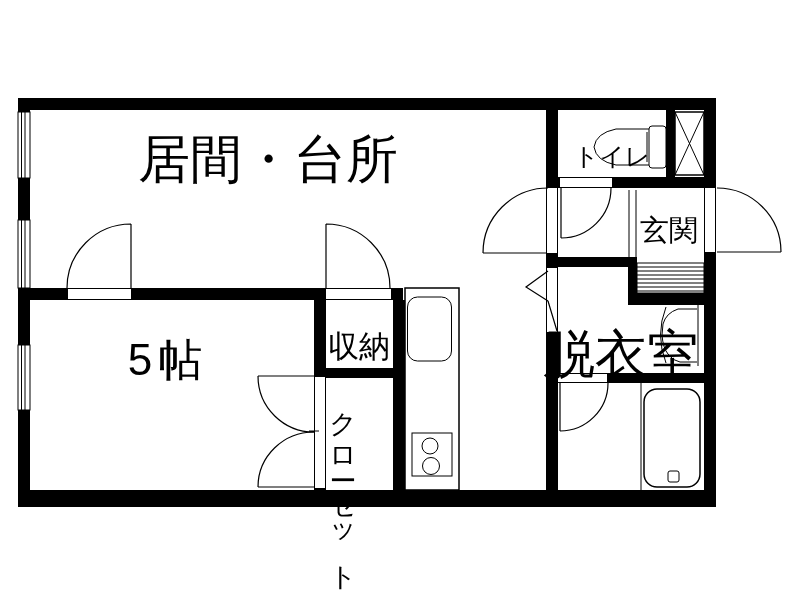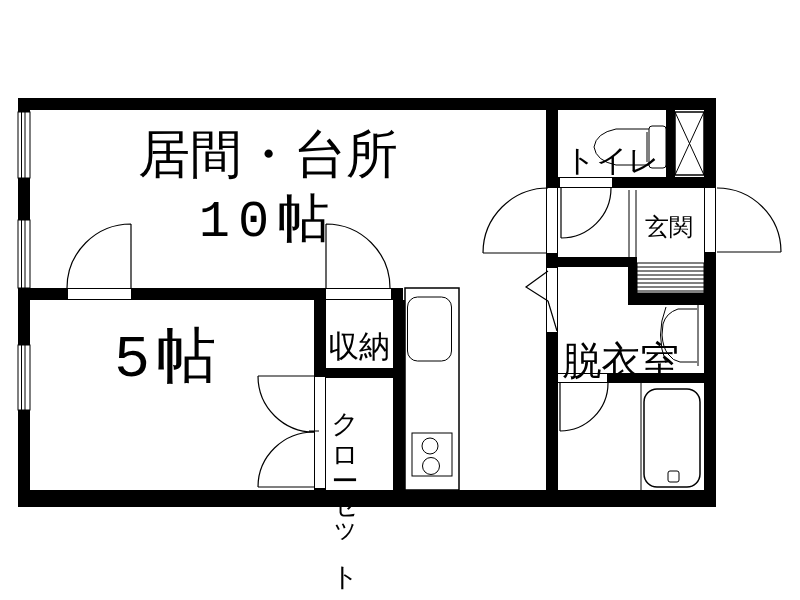--- a/index.html
+++ b/index.html
@@ -1,30 +1,30 @@
 <!DOCTYPE html>
 <html><head>
 <meta charset="utf-8">
 <style>
   html,body{margin:0;padding:0;background:#ffffff;}
   .stage{position:relative;width:800px;height:600px;background:#ffffff;overflow:hidden;
-         font-family:Liberation Mono, monospace;color:#000;}
+         font-family:Liberation Sans, sans-serif;color:#000;}
   .stage svg{position:absolute;left:0;top:0;}
   .lbl{position:absolute;color:#000;white-space:nowrap;}
   .lbl.center{text-align:center;}
   .lbl-living{left:98px;top:127px;width:340px;font-size:52px;line-height:64px;}
   .lbl-living .size{letter-spacing:8px;}
   .lbl-bedroom{left:58px;top:328px;width:220px;font-size:56px;line-height:64px;}
-  .lbl-bedroom .size{letter-spacing:6px;font-size:60px;}
+  .lbl-bedroom .size{letter-spacing:6px;font-size:44px;}
   .lbl-storage{left:319px;top:314px;width:80px;font-size:31px;margin-top:12px;}
   .lbl-closet{left:327px;top:393px;height:104px;font-size:27px;line-height:31px;
               writing-mode:vertical-rl;text-orientation:upright;letter-spacing:6px;}
-  .lbl-toilet{left:562px;top:140px;width:100px;font-size:31px;}
-  .lbl-entrance{left:619px;top:211px;width:100px;font-size:24px;}
-  .lbl-dressing{left:521px;top:334px;width:200px;font-size:39px;}
+  .lbl-toilet{left:562px;top:140px;width:100px;font-size:25px;}
+  .lbl-entrance{left:619px;top:211px;width:100px;font-size:29px;}
+  .lbl-dressing{left:521px;top:320px;width:200px;font-size:52px;}
   .lbl-bath{left:533px;top:411px;width:200px;font-size:44px;}
 </style>
 </head>
 <body>
 
 <div class="stage">
   <svg width="800" height="600" viewBox="0 0 800 600">
 
     <g fill="#000000" stroke="none">
       <rect x="18" y="98" width="698" height="12"></rect>
@@ -163,21 +163,20 @@
 
     <g stroke="#000" stroke-width="1" fill="none">
       <path d="M697,309 L678,309 Q666,313 663,324 L662,335 Q663,348 668,354 Q673,361 680,362 L697,362"></path>
       <path d="M666,307 Q655,335 666,363"></path>
       <line x1="698" y1="304" x2="698" y2="366"></line>
     </g>
   </svg>
 
   <div class="lbl lbl-living center">
     <div>居間・台所</div>
-    <div class="size">10帖</div>
   </div>
   <div class="lbl lbl-bedroom center">
     <div class="size">5帖</div>
   </div>
   <div class="lbl lbl-storage center">収納</div>
   <div class="lbl lbl-closet">クローゼット</div>
   <div class="lbl lbl-toilet center">トイレ</div>
   <div class="lbl lbl-entrance center">玄関</div>
   <div class="lbl lbl-dressing center">脱衣室</div>
 </div>

